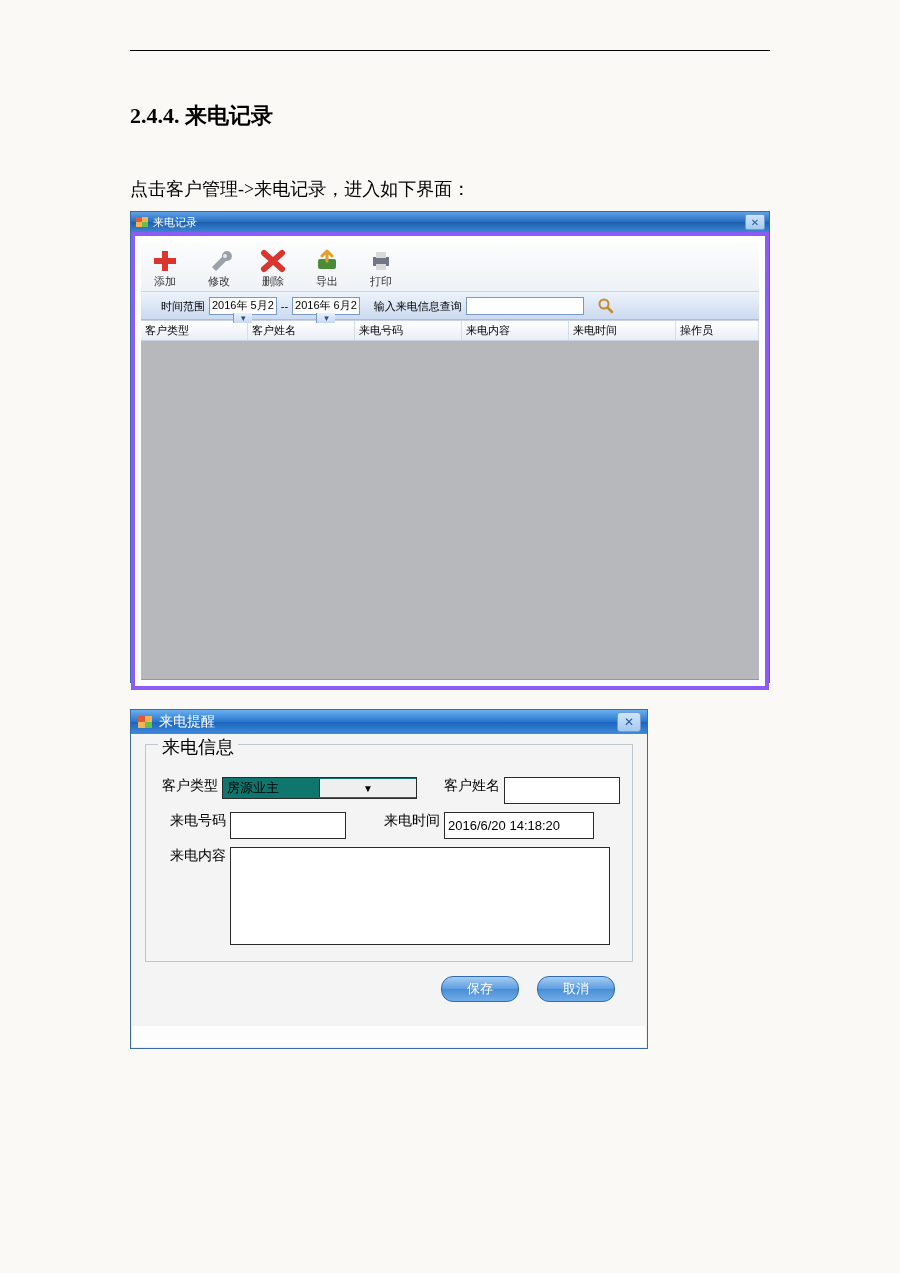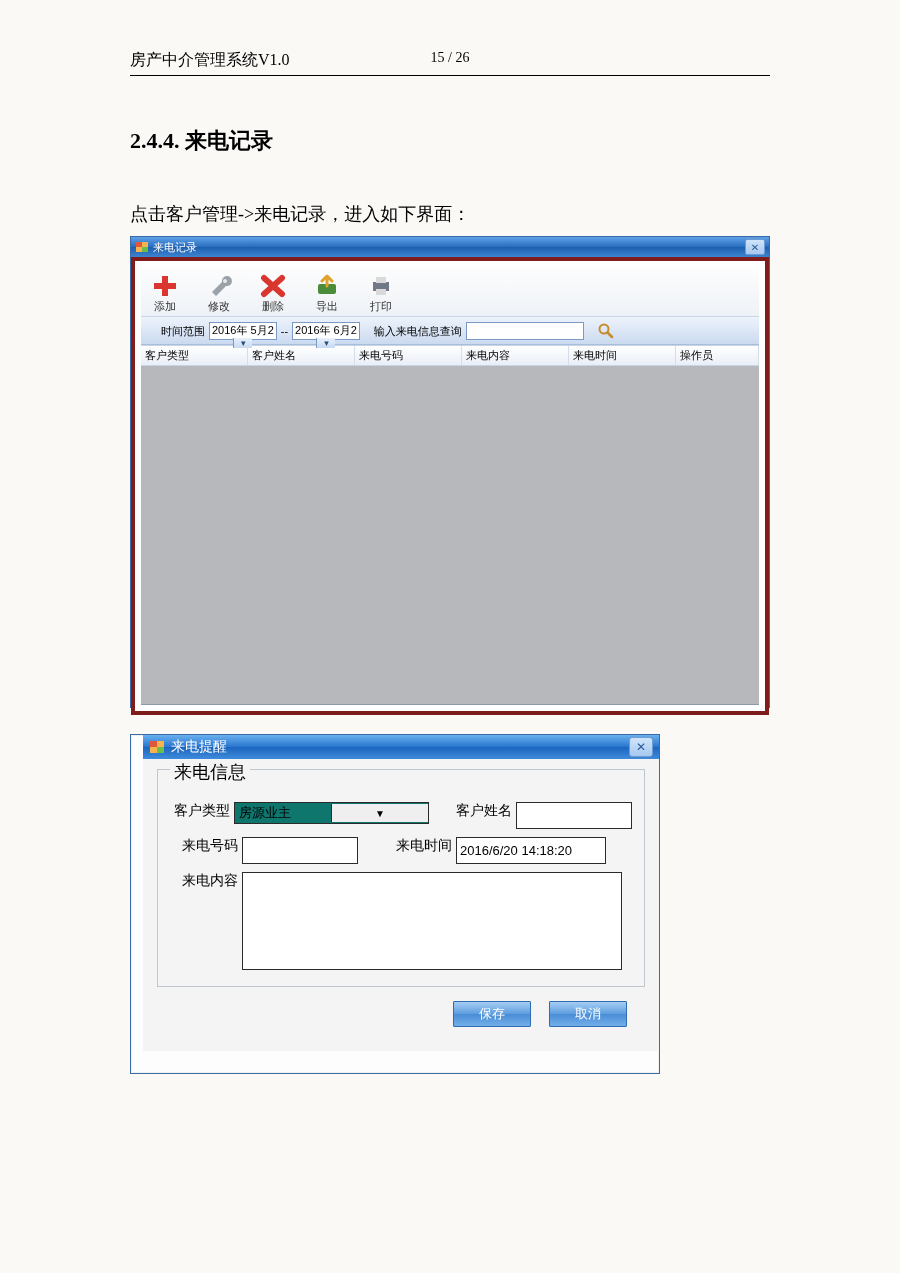--- a/index.html
+++ b/index.html
@@ -124,24 +124,24 @@
     padding: 2px 4px;
     border-right: 1px solid #d5dde8;
   }
   .col1{width:98px;} .col2{width:98px;} .col3{width:98px;}
   .col4{width:98px;} .col5{width:98px;} .col6{flex:1;}
   .grid-body {
     height: 338px;
     background: #b6b8bc;
     border-bottom: 1px solid #8c99a8;
   }
-  .win1-pad { padding: 4px; background:#7f1d1d; }
+  .win1-pad { padding: 4px; background:#8b5cf6; }
 
   
-  .win2 { width: 516px; height: 338px; padding-left: 12px; }
+  .win2 { width: 516px; height: 338px; }
   .win2-titlebar {
     height: 24px;
     display: flex;
     align-items: center;
     padding: 0 6px;
     background: linear-gradient(to bottom, #6ab0ef, #2a77cf 48%, #1d66bf 52%, #3e8bdb);
     color: #fff;
     font-family: "Microsoft YaHei", "SimSun", sans-serif;
     font-size: 14px;
   }
@@ -201,39 +201,34 @@
     border:1px solid #2b2b2b; background:#fff; font-size:13px;
     width: 380px; height: 98px; resize:none; box-sizing:border-box;
   }
   .btn-row {
     display:flex; justify-content:flex-end; gap:18px;
     padding: 14px 18px 0 0;
   }
   .pill-btn {
     width: 76px; height: 24px;
     border: 1px solid #2f6bb0;
-    border-radius: 1px;
+    border-radius: 12px;
     background: linear-gradient(to bottom,#a6cdf3,#5f9fe0 48%,#4a8ed7 52%,#73aee8);
     color: #fff;
     font-size: 13px;
     display:flex; align-items:center; justify-content:center;
     cursor:pointer;
     font-family: "Microsoft YaHei", "SimSun", sans-serif;
   }
   .gap { width: 26px; }
 </style>
 </head>
 <body>
 
 <div class="page">
-  <div class="hdr">
-    <div class="hdr-title">房产中介管理系统V1.0</div>
-    <div class="hdr-page">15 / 26</div>
-    <div class="hdr-right"></div>
-  </div>
   <div class="hdr-rule"></div>
 
   <div class="sec-heading">
     <span>2.4.4.</span>
     <span>来电记录</span>
   </div>
 
   <div class="para">点击客户管理-&gt;来电记录，进入如下界面：</div>
 
   <div class="win win1">

